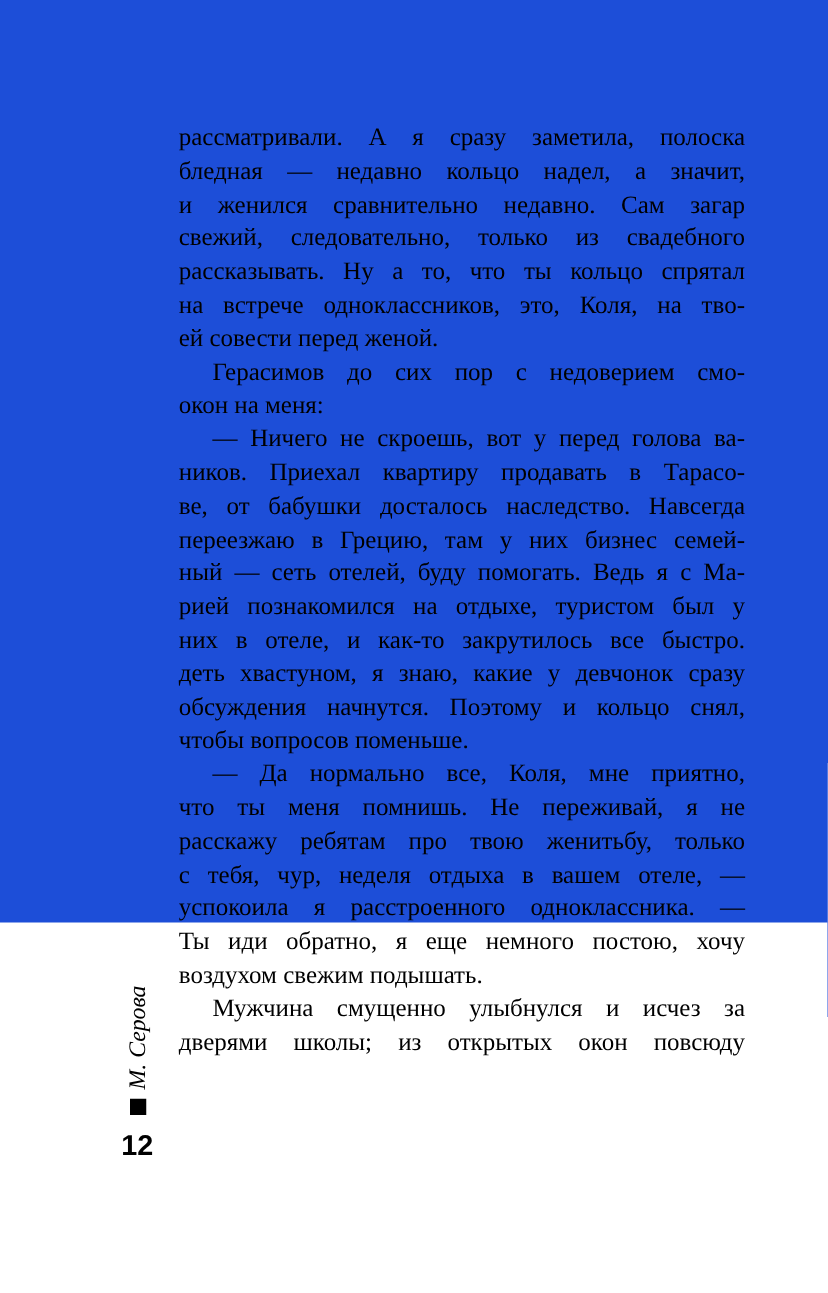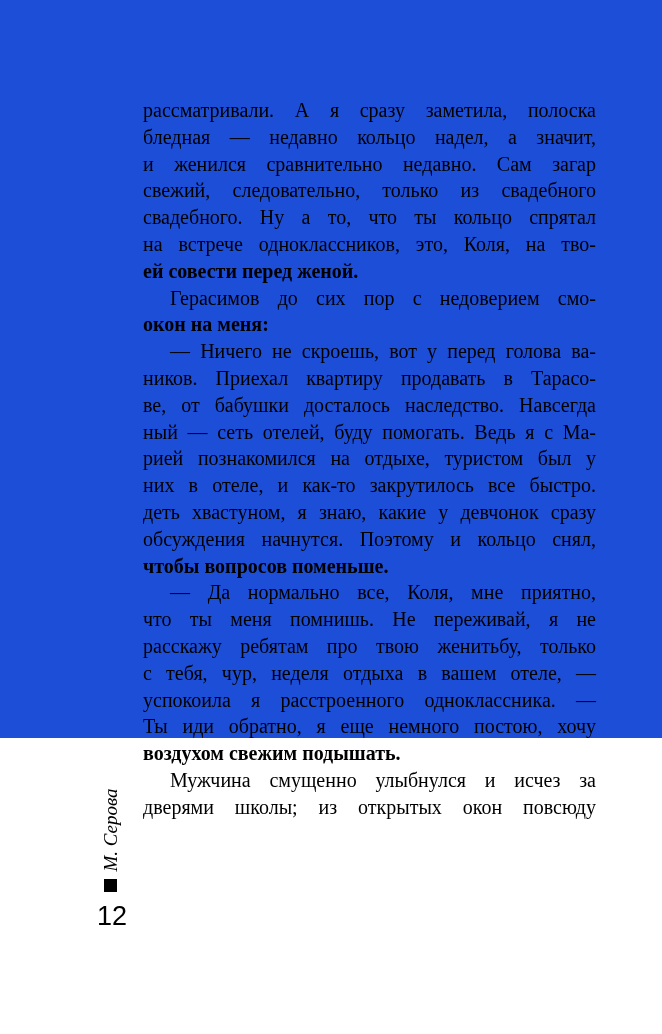--- a/index.html
+++ b/index.html
@@ -32,21 +32,20 @@
     line-height: 26.8px;
   }
   .line {
     text-align: justify;
     text-align-last: justify;
     text-justify: inter-word;
     white-space: normal;
   }
   .line.para-end {
     text-align-last: left;
-    font-weight: bold;
   }
   .line.indent {
     text-indent: 27px;
   }
   .author-vertical {
     position: absolute;
     left: 68px;
     top: 820px;
     width: 86px;
     height: 20px;
@@ -65,44 +64,45 @@
     top: 879px;
     width: 13px;
     height: 13px;
     background: #000000;
   }
   .page-number {
     position: absolute;
     left: 97px;
     top: 906px;
     font-family: "Liberation Sans", "DejaVu Sans", sans-serif;
-    font-weight: 400;
-    font-size: 27px;
+    font-weight: 700;
+    font-size: 23px;
     line-height: 20px;
     color: #000000;
   }
 </style>
 </head>
 <body>
 
 <div class="page">
 
   <div class="text-block">
       <div class="line">рассматривали. А я сразу заметила, полоска</div>
       <div class="line">бледная — недавно кольцо надел, а значит,</div>
       <div class="line">и женился сравнительно недавно. Сам загар</div>
       <div class="line">свежий, следовательно, только из свадебного</div>
-      <div class="line">свадебного. Ну а то, что ты кольцо спрятал</div>
+      <div class="line">рассказывать. Ну а то, что ты кольцо спрятал</div>
       <div class="line">на встрече одноклассников, это, Коля, на тво-</div>
       <div class="line para-end">ей совести перед женой.</div>
       <div class="line indent">Герасимов до сих пор с недоверием смо-</div>
       <div class="line para-end">окон на меня:</div>
       <div class="line indent">— Ничего не скроешь, вот у перед голова ва-</div>
       <div class="line">ников. Приехал квартиру продавать в Тарасо-</div>
       <div class="line">ве, от бабушки досталось наследство. Навсегда</div>
+      <div class="line">переезжаю в Грецию, там у них бизнес семей-</div>
       <div class="line">ный — сеть отелей, буду помогать. Ведь я с Ма-</div>
       <div class="line">рией познакомился на отдыхе, туристом был у</div>
       <div class="line">них в отеле, и как-то закрутилось все быстро.</div>
       <div class="line">деть хвастуном, я знаю, какие у девчонок сразу</div>
       <div class="line">обсуждения начнутся. Поэтому и кольцо снял,</div>
       <div class="line para-end">чтобы вопросов поменьше.</div>
       <div class="line indent">— Да нормально все, Коля, мне приятно,</div>
       <div class="line">что ты меня помнишь. Не переживай, я не</div>
       <div class="line">расскажу ребятам про твою женитьбу, только</div>
       <div class="line">с тебя, чур, неделя отдыха в вашем отеле, —</div>

